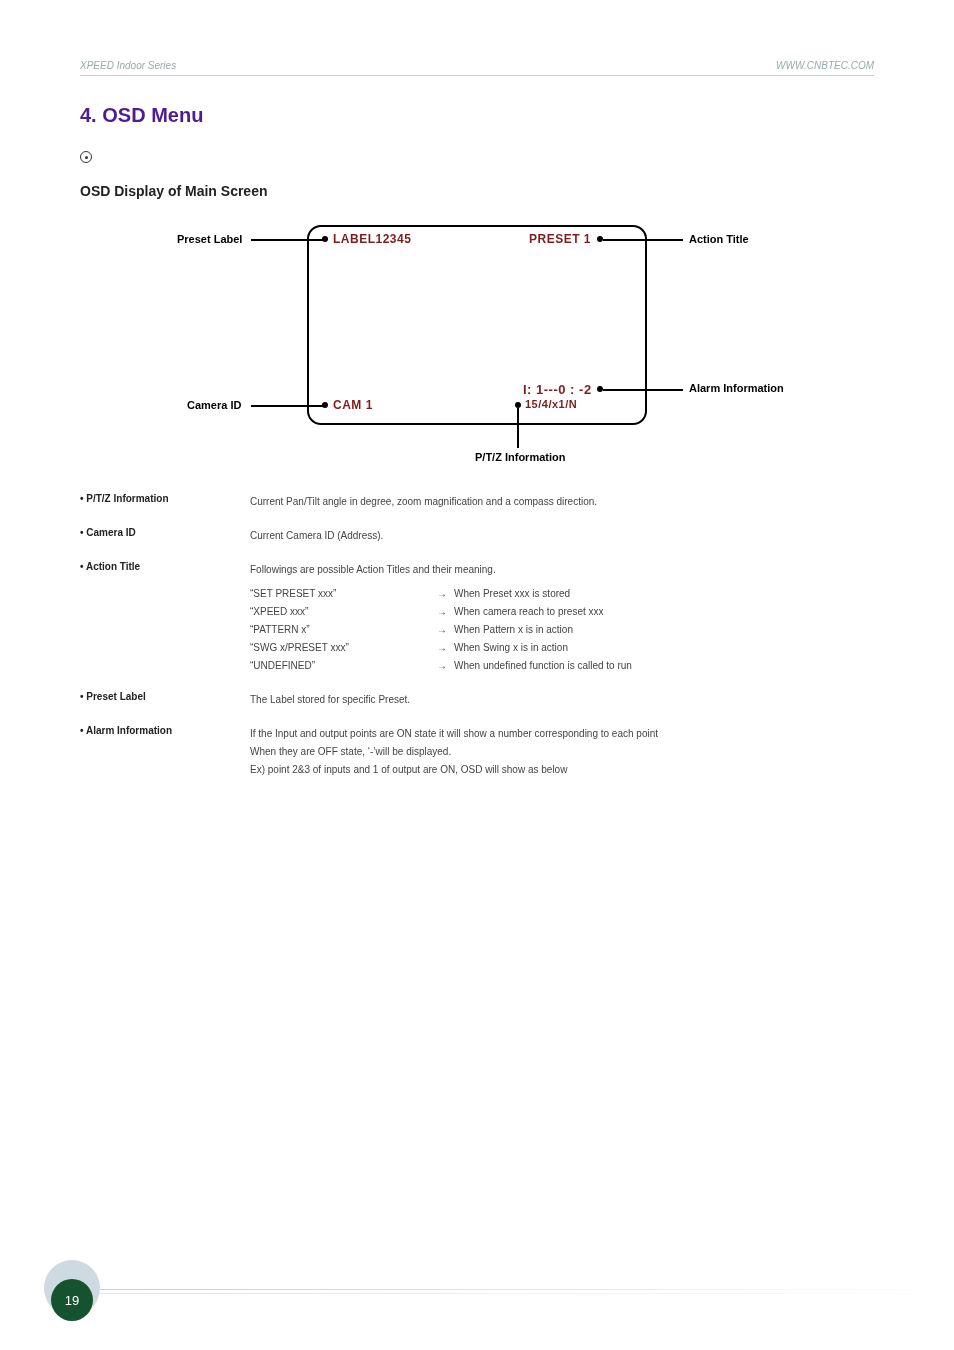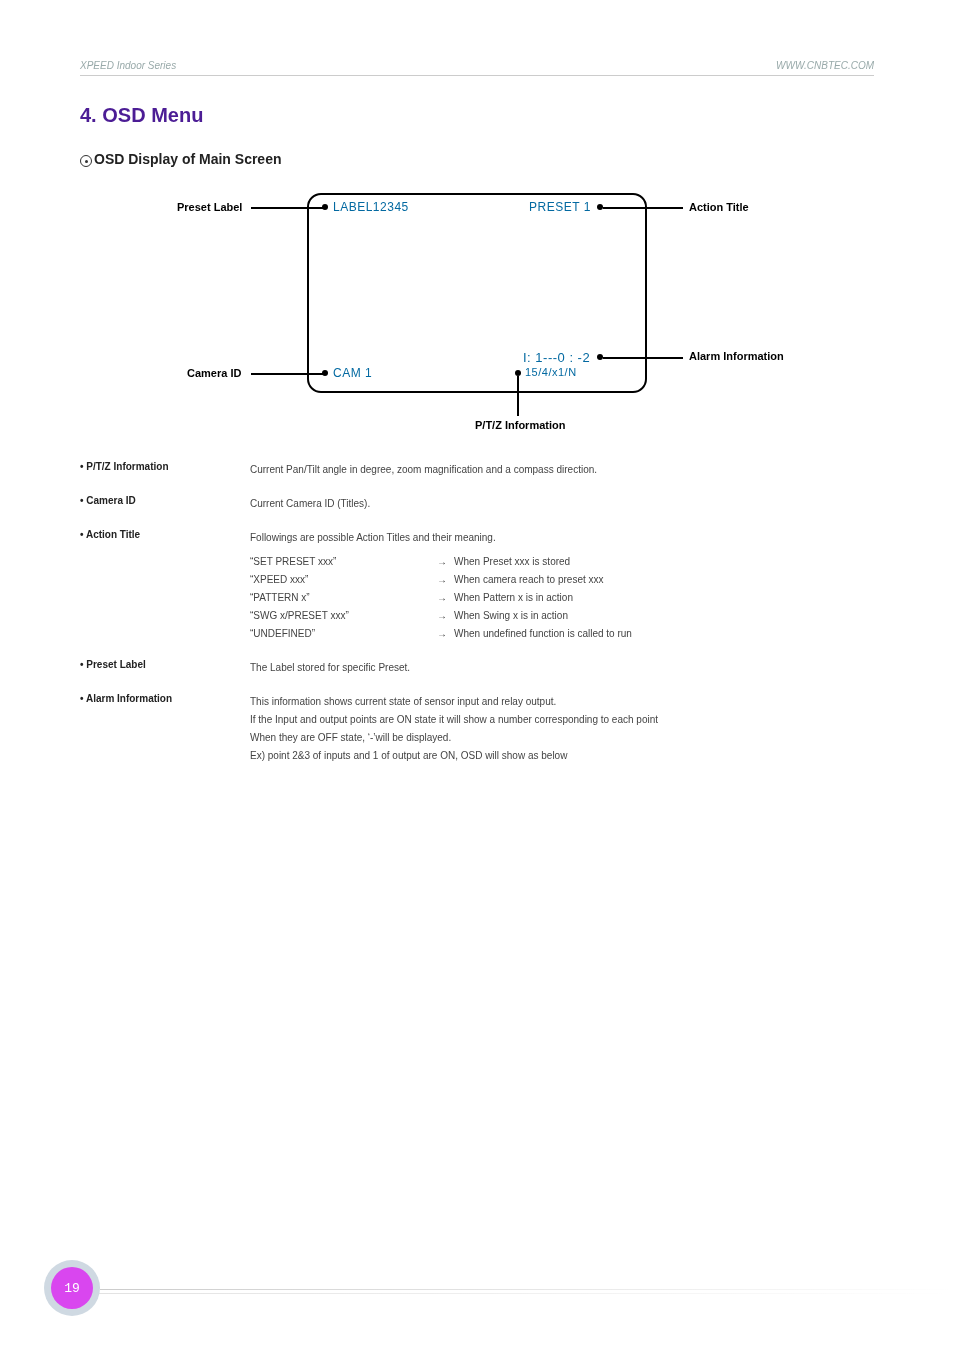--- a/index.html
+++ b/index.html
@@ -31,22 +31,23 @@
     font-weight: bold;
     color: #4c1d95;
     margin-bottom: 24px;
   }
   .subsection {
     font-size: 14px;
     font-weight: bold;
     color: #222;
     margin-bottom: 20px;
     display: flex;
-    align-items: flex-end;
-    gap: 2px;
+    align-items: flex-start;
+    gap: 20px;
+    flex-direction: column;
   }
   .subsection .circle-bullet {
     width: 12px; height: 12px;
     border: 1.5px solid #333;
     border-radius: 50%;
     display: inline-flex;
     align-items: center;
     justify-content: center;
   }
   .subsection .inner-dot {
@@ -80,23 +81,23 @@
   }
   .d-dot {
     position: absolute;
     width: 6px; height: 6px;
     background: #000;
     border-radius: 50%;
   }
   .in-box {
     position: absolute;
     font-size: 12px;
-    font-weight: normal;
+    font-weight: bold;
     letter-spacing: 0.5px;
-    color: #0369a1;
+    color: #7f1d1d;
   }
   .definitions {
     font-size: 10px;
     color: #444;
   }
   .def-row {
     display: flex;
     align-items: flex-start;
     margin-bottom: 16px;
   }
@@ -158,30 +159,29 @@
     width: 56px; height: 56px;
   }
   .badge-outer {
     position: absolute;
     width: 56px; height: 56px;
     border-radius: 50%;
     background: #cfd9e2;
   }
   .badge-inner {
     position: absolute;
-    left: 7px; top: 7px;
+    left: 7px; top: 19px;
     width: 42px; height: 42px;
     border-radius: 50%;
-    background: #d946ef;
+    background: #14532d;
     color: #fff;
     display: flex;
     align-items: center;
     justify-content: center;
     font-size: 13px;
-    font-family: Liberation Mono, monospace;
   }
   .footer-line {
     position: absolute;
     left: 100px;
     right: 0;
     bottom: 60px;
     height: 1px;
     background: linear-gradient(to right, #ccc, #fff);
   }
   .footer-line2 {
@@ -242,21 +242,21 @@
 
   <div class="definitions">
 
     <div class="def-row">
       <div class="def-label">P/T/Z Information</div>
       <div class="def-body">Current Pan/Tilt angle in degree, zoom magnification and a compass direction.</div>
     </div>
 
     <div class="def-row">
       <div class="def-label">Camera ID</div>
-      <div class="def-body">Current Camera ID (Titles).</div>
+      <div class="def-body">Current Camera ID (Address).</div>
     </div>
 
     <div class="def-row">
       <div class="def-label">Action Title</div>
       <div class="def-body">
         <div>Followings are possible Action Titles and their meaning.</div>
         <div class="action-table">
           <div class="action-row">
             <div class="action-left">“SET PRESET xxx”</div>
             <div class="action-arrow">→</div>
@@ -287,21 +287,20 @@
     </div>
 
     <div class="def-row">
       <div class="def-label">Preset Label</div>
       <div class="def-body">The Label stored for specific Preset.</div>
     </div>
 
     <div class="def-row">
       <div class="def-label">Alarm Information</div>
       <div class="def-body alarm-lines">
-        <div>This information shows current state of sensor input and relay output.</div>
         <div>If the Input and output points are ON state it will show a number corresponding to each point</div>
         <div>When they are OFF state, ‘-’will be displayed.</div>
         <div>Ex) point 2&amp;3 of inputs and 1 of output are ON, OSD will show as below</div>
       </div>
     </div>
 
 
   </div>
 
   <div class="footer-line"></div>

